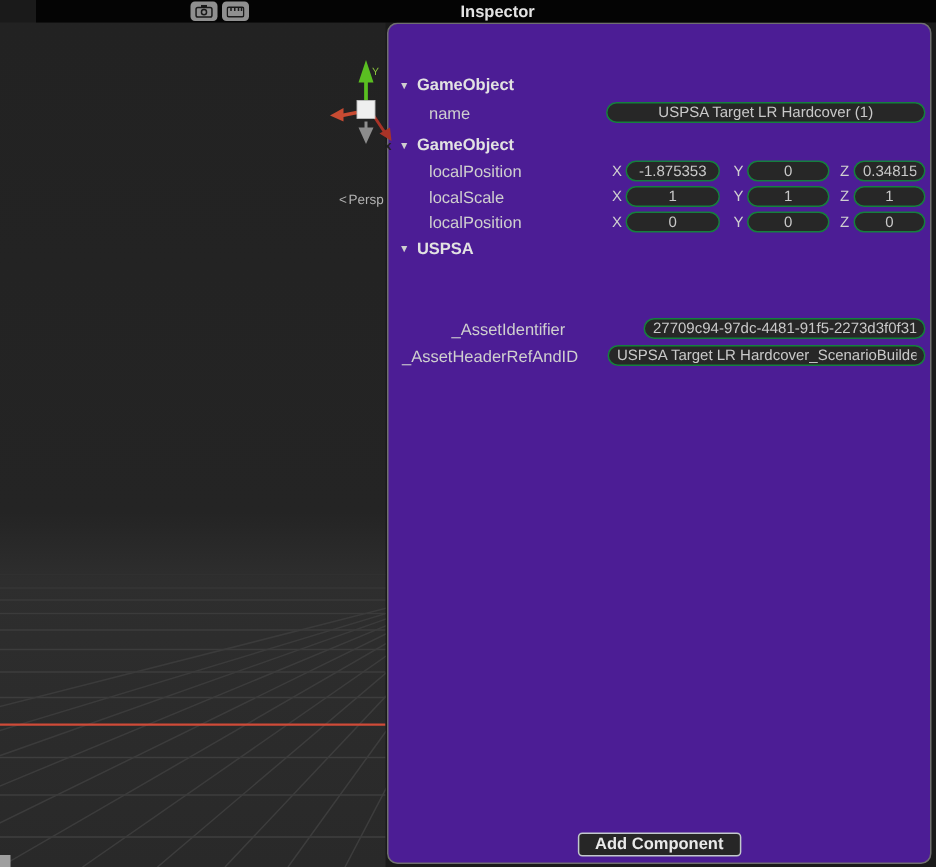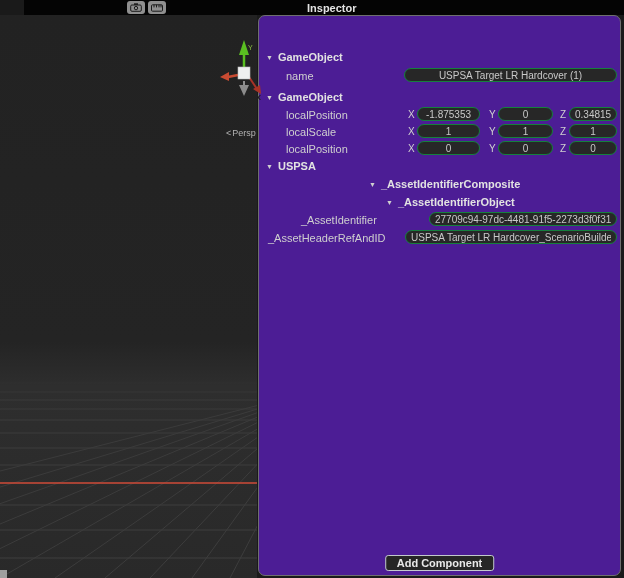--- a/index.html
+++ b/index.html
@@ -150,28 +150,20 @@
     <input class="field" style="top: 125px; left: 158px; width: 63px;" type="text" value="0">
     <span class="axis-label" style="top:127px;left:230px">Y</span>
     <input class="field" style="top: 125px; left: 239px; width: 55px;" type="text" value="0">
     <span class="axis-label" style="top:127px;left:301px">Z</span>
     <input class="field" style="top: 125px; left: 310px; width: 48px;" type="text" value="0">
 
     <div class="fold-row" style="top:144px;left:7px">
       <span class="tri">▼</span>
       <span class="fold-label">USPSA</span>
     </div>
-    <div class="fold-row" style="top:162px;left:110px">
-      <span class="tri">▼</span>
-      <span class="fold-label">_AssetIdentifierComposite</span>
-    </div>
-    <div class="fold-row" style="top:180px;left:127px">
-      <span class="tri">▼</span>
-      <span class="fold-label">_AssetIdentifierObject</span>
-    </div>
 
     <div class="prop-label" style="top:198px;left:42px">_AssetIdentifier</div>
     <input class="field" style="top: 196px; left: 170px; width: 188px;" type="text" value="27709c94-97dc-4481-91f5-2273d3f0f313">
 
     <div class="prop-label" style="top:216px;left:9px">_AssetHeaderRefAndID</div>
     <input class="field" style="top: 214px; left: 146px; width: 212px;" type="text" value="USPSA Target LR Hardcover_ScenarioBuilderAs">
 
     <button class="add-btn">Add Component</button>
   </div>
 

